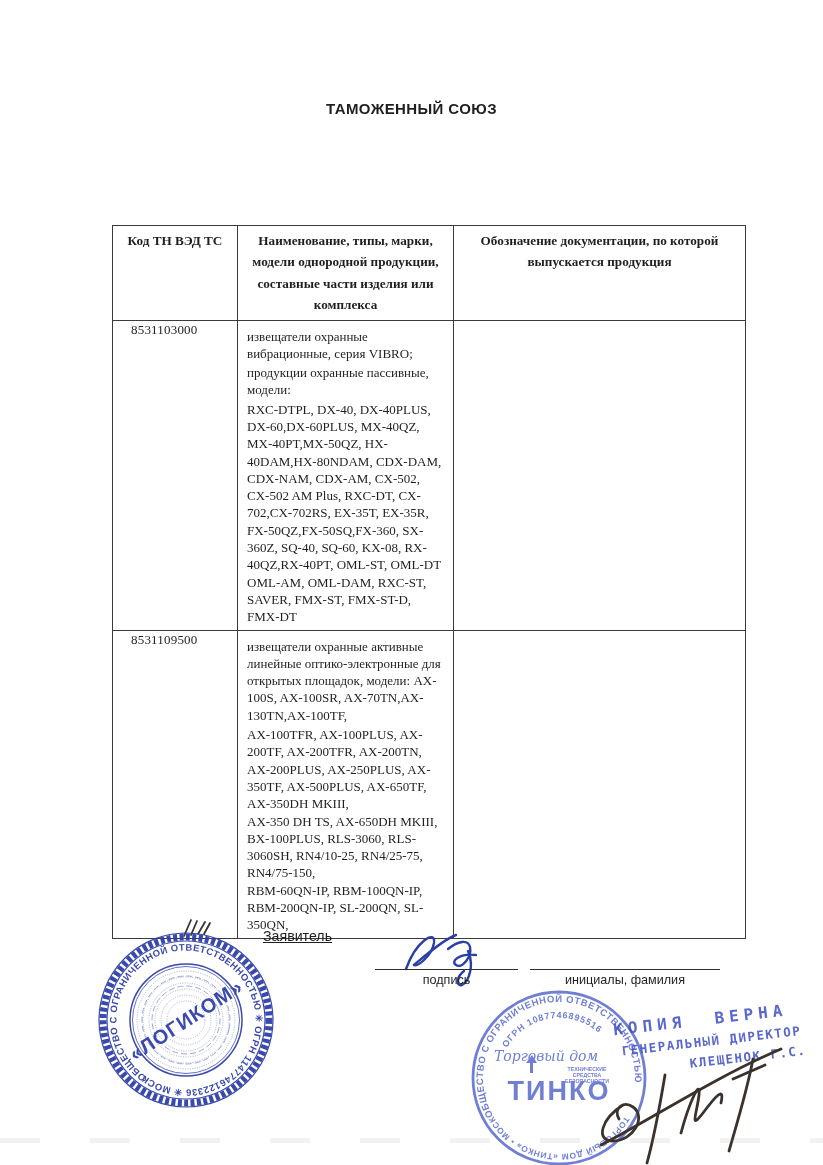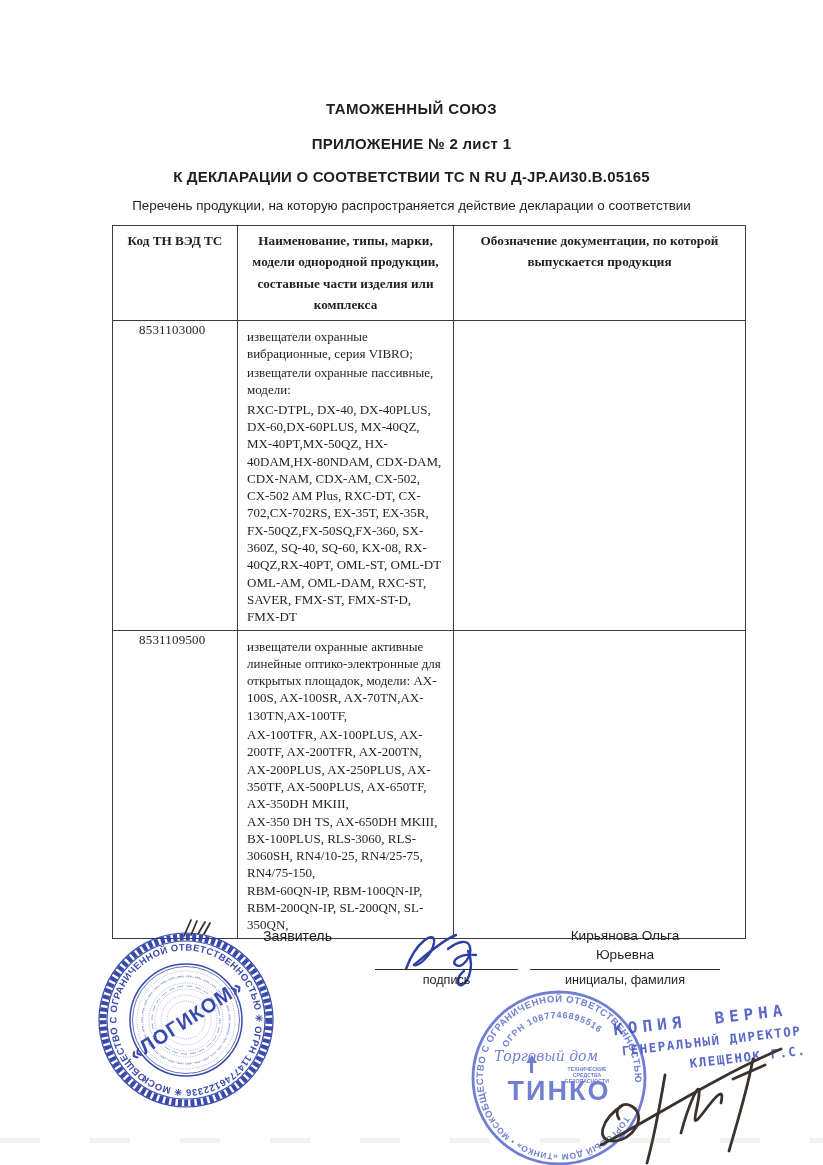--- a/index.html
+++ b/index.html
@@ -21,29 +21,29 @@
     border-collapse:collapse; table-layout:fixed;
     width:633px;
   }
   table.doc-table td {
     border:1.6px solid #3b3b3b; vertical-align:top;
     overflow:hidden;
     font-family:Liberation Serif, serif;
   }
   td.hdr { vertical-align:middle; text-align:center; font-weight:bold;
     font-size:13.2px; line-height:1.62; padding:4px 10px; }
-  td.code-cell { vertical-align:middle; font-size:13px; padding-left:26px;
+  td.code-cell { vertical-align:middle; font-size:13px; padding-left:18px;
     letter-spacing:.2px; }
   td.desc-cell { padding:7px 8px 4px 9px; }
   .r1 .desc-cell { font-size:11.9px; line-height:14.3px; letter-spacing:.15px; }
   .r2 .desc-cell, .r3 .desc-cell { font-size:13px; line-height:17.3px; }
   .desc-cell p { margin:0 0 2px 0; }
   .desc-cell p.models { margin-bottom:0; }
 
-  .applicant-label { left:263px; top:928px; font-size:14.2px; }
+  .applicant-label { left:263px; top:928px; font-size:14.2px;text-decoration:underline; }
   .sig-line  { left:375px; top:969px; width:143px; border-bottom:1.4px solid #2e2e2e; height:0; }
   .sig-caption { left:375px; top:973px; width:143px; text-align:center; font-size:12.6px; }
   .name-block { left:530px; top:926px; width:190px; text-align:center; font-size:13.6px; line-height:19px; }
   .name-line { left:530px; top:969px; width:190px; border-bottom:1.4px solid #2e2e2e; height:0; }
   .name-caption { left:530px; top:973px; width:190px; text-align:center; font-size:12.6px; }
 
   .stamp-copy {
     left:615px; top:1008px; width:215px;
     transform:rotate(-6.5deg);
     color:#4453c4; opacity:.88; font-weight:bold;
@@ -60,41 +60,38 @@
     left:0; top:1138px; width:100%; height:5px; opacity:.10;
     background:repeating-linear-gradient(90deg,#777 0 40px,transparent 40px 90px);
   }
 </style>
 </head>
 <body>
 
 <div class="page">
 
   <div class="abs center-line t-bold title1">ТАМОЖЕННЫЙ СОЮЗ</div>
-  <div class="abs center-line t-bold title2">ПРИЛОЖЕНИЕ № 2 лист 1</div>
-  <div class="abs center-line t-bold title3">К ДЕКЛАРАЦИИ О СООТВЕТСТВИИ ТС N RU Д-JP.АИ30.В.05165</div>
-  <div class="abs center-line subtitle">Перечень продукции, на которую распространяется действие декларации о соответствии</div>
 
   <table class="doc-table">
     <colgroup>
         <col style="width:125px">
         <col style="width:216px">
         <col style="width:292px">
       </colgroup>
     <tbody>
         <tr style="height:90px">
       <td class="hdr">Код ТН ВЭД ТС</td>
       <td class="hdr">Наименование, типы, марки, модели однородной продукции, составные части изделия или комплекса</td>
       <td class="hdr">Обозначение документации, по которой выпускается продукция</td>
     </tr>
     <tr class="r2" style="height:241px">
       <td class="code-cell">8531103000</td>
       <td class="desc-cell">
         <p>извещатели охранные вибрационные, серия VIBRO;</p>
-        <p>извещатели охранные пассивные, модели:</p>
+        <p>продукции охранные пассивные, модели:</p>
         <p class="models">RXC-DTPL, DX-40, DX-40PLUS, DX-60,DX-60PLUS, MX-40QZ, MX-40PT,MX-50QZ, HX-40DAM,HX-80NDAM, CDX-DAM, CDX-NAM, CDX-AM, CX-502, CX-502 AM Plus, RXC-DT, CX-702,CX-702RS, EX-35T, EX-35R, FX-50QZ,FX-50SQ,FX-360, SX-360Z, SQ-40, SQ-60, KX-08, RX-40QZ,RX-40PT, OML-ST, OML-DT OML-AM, OML-DAM, RXC-ST, SAVER, FMX-ST, FMX-ST-D, FMX-DT</p>
       </td>
       <td></td>
     </tr>
     <tr class="r3" style="height:263px">
       <td class="code-cell">8531109500</td>
       <td class="desc-cell">
         <p>извещатели охранные активные линейные оптико-электронные для открытых площадок, модели: AX-100S, AX-100SR, AX-70TN,AX-130TN,AX-100TF,</p>
         <p class="models">AX-100TFR, AX-100PLUS, AX-200TF, AX-200TFR, AX-200TN, AX-200PLUS, AX-250PLUS, AX-350TF, AX-500PLUS, AX-650TF, AX-350DH MKIII,</p>
         <p class="models">AX-350 DH TS, AX-650DH MKIII, BX-100PLUS, RLS-3060, RLS-3060SH, RN4/10-25, RN4/25-75, RN4/75-150,</p>
@@ -111,24 +108,20 @@
     <g fill="none" stroke="#2b3fa4" stroke-width="2.4" stroke-linecap="round">
       <path d="M14,44 C24,16 44,4 42,18 C40,30 26,42 22,40"></path>
       <path d="M22,40 C34,30 52,14 64,10"></path>
       <path d="M56,24 C66,16 76,14 78,22 C80,32 70,44 64,40 C58,36 68,28 84,30"></path>
       <path d="M76,26 C82,38 78,56 70,60 C64,62 64,52 72,46"></path>
     </g>
   </svg>
   <div class="abs sig-line"></div>
   <div class="abs sig-caption">подпись</div>
 
-  <div class="abs name-block">
-    <div>Кирьянова Ольга</div>
-    <div>Юрьевна</div>
-  </div>
   <div class="abs name-line"></div>
   <div class="abs name-caption">инициалы, фамилия</div>
 
   <svg class="abs" style="left:178px; top:916px;" width="64" height="24" viewBox="0 0 64 24">
     <g fill="none" stroke="#3a332d" stroke-width="1.8" stroke-linecap="round">
       <path d="M6,20 L13,4"></path>
         <path d="M13,19 L19,5"></path>
         <path d="M20,18 L27,6"></path>
         <path d="M26,18 L32,7"></path>
     </g>

